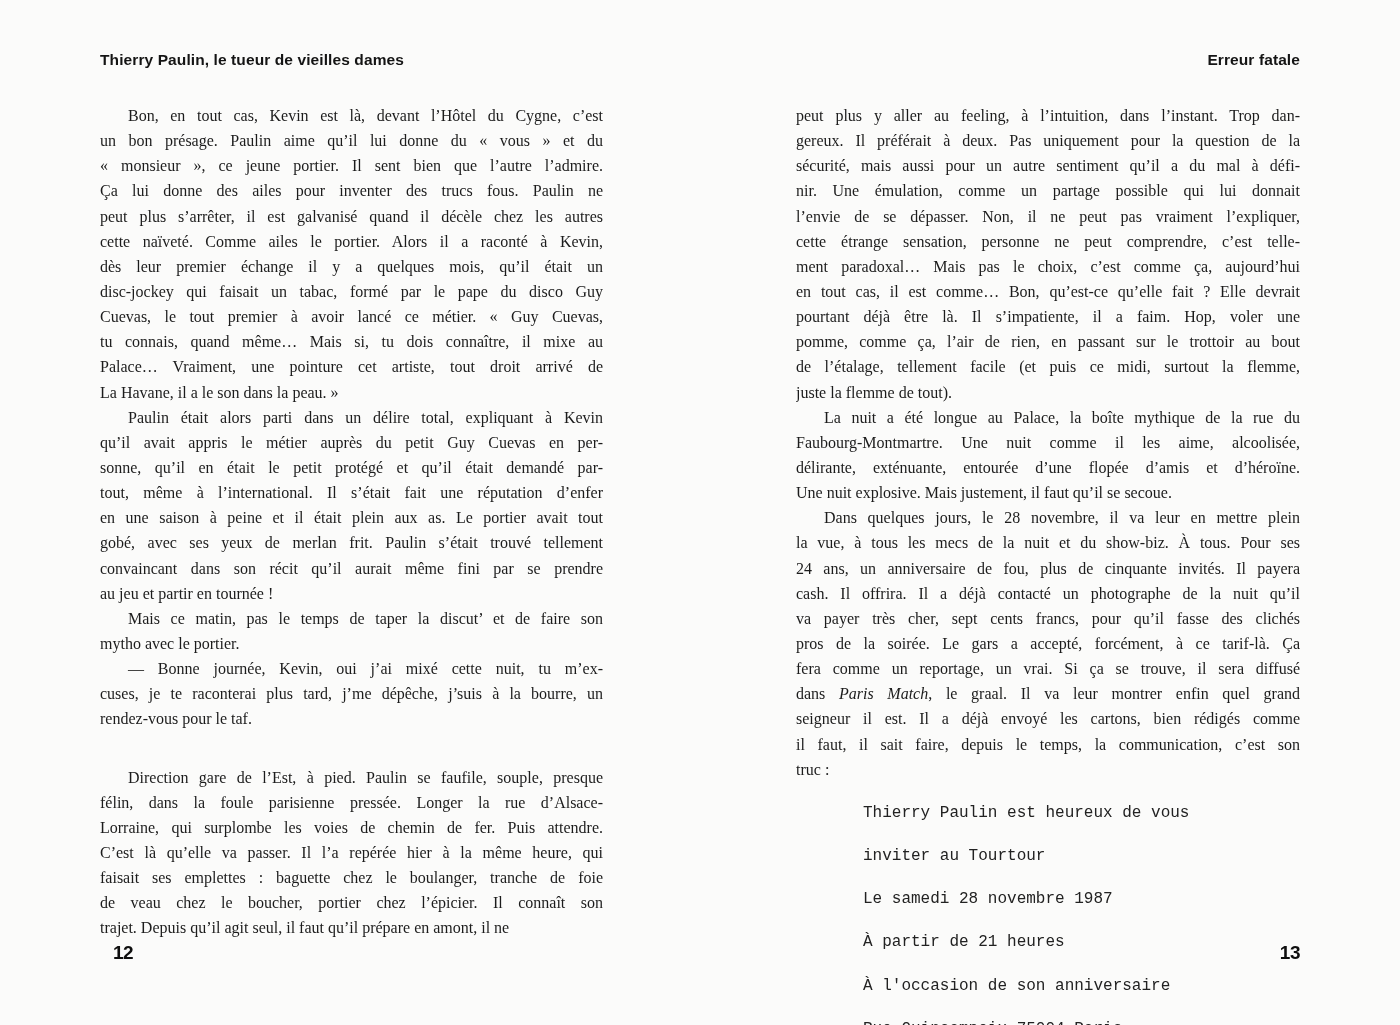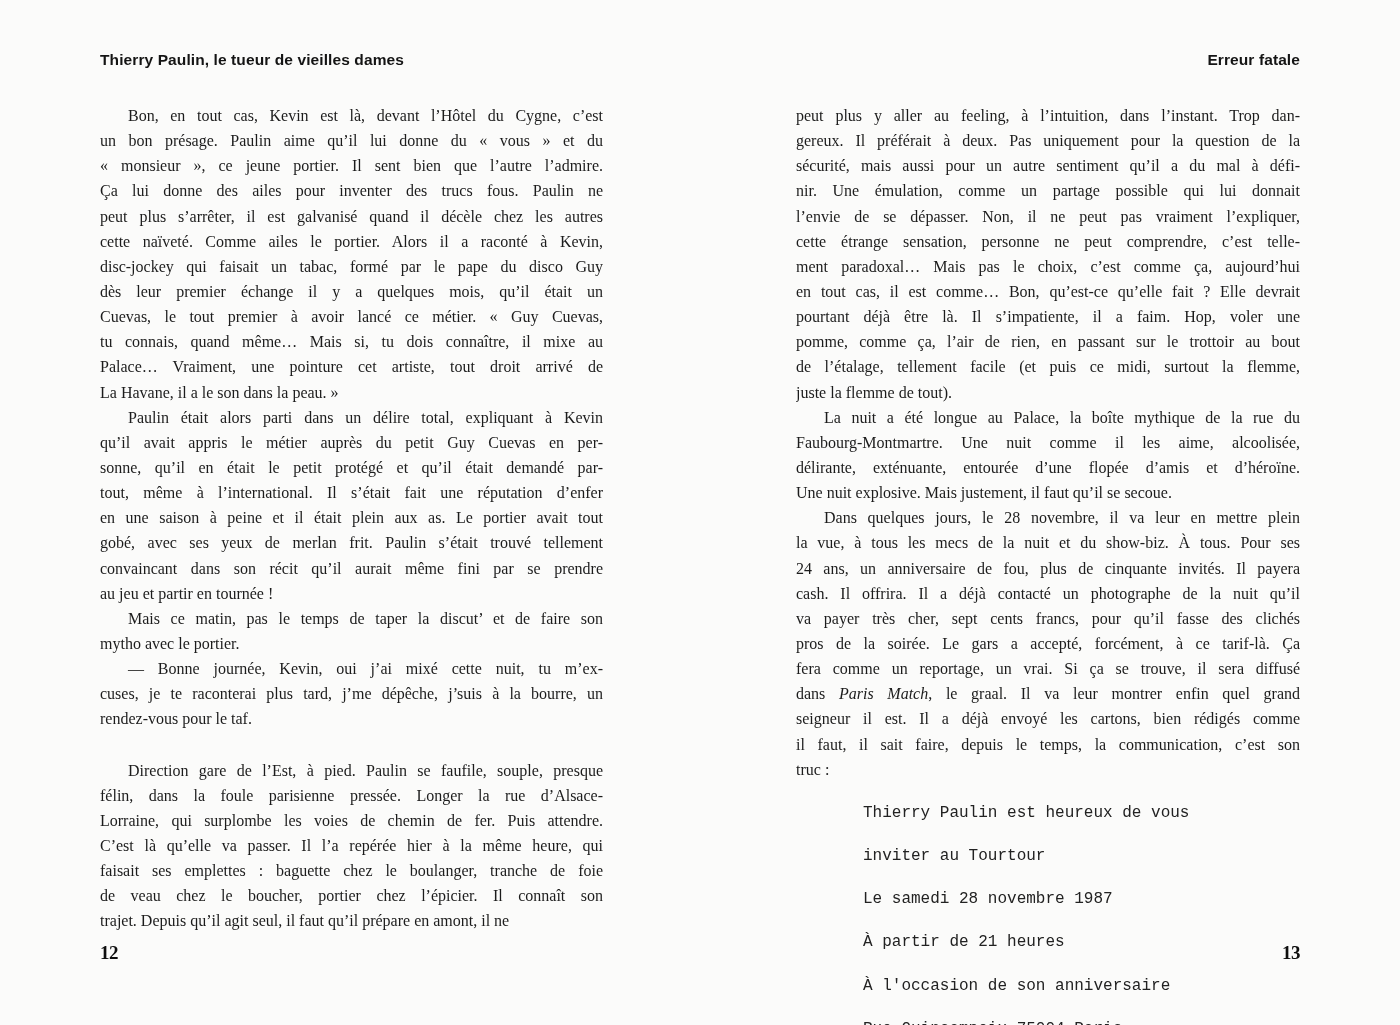--- a/index.html
+++ b/index.html
@@ -37,21 +37,21 @@
   }
   .header-right { text-align: right; }
 
   .column {
     position: absolute;
     top: 103px;
     left: 0;
     right: 0;
   }
   .para { margin: 0; }
-  .para.gap { margin-top: 26px; }
+  .para.gap { margin-top: 33px; }
 
   .line {
     font-size: 16px;
     line-height: 25.15px;
     height: 25.15px;
     text-align: justify;
     text-align-last: justify;
     overflow: hidden;
     white-space: normal;
   }
@@ -68,45 +68,46 @@
     font-size: 16px;
     line-height: 23.2px;
     color: #222;
     white-space: pre;
     margin-top: 20px;
   }
 
   .page-number {
     position: absolute;
     top: 941px;
-    font-family: Liberation Serif, serif;
+    font-family: Liberation Sans, sans-serif;
     font-weight: 700;
     font-size: 19px;
     letter-spacing: -0.5px;
     color: #0e0e0e;
     line-height: 24px;
+    margin-left: 13px;
   }
   .number-left  { left: 0; }
   .number-right { right: 0; text-align: left; }
 </style>
 </head>
 <body>
 
 <div class="page page-left">
   <div class="running-header header-left">Thierry Paulin, le tueur de vieilles dames</div>
   <div class="column" id="col-left">
       <div class="para">
         <div class="line ind">Bon, en tout cas, Kevin est là, devant l’Hôtel du Cygne, c’est</div>
         <div class="line">un bon présage. Paulin aime qu’il lui donne du « vous » et du</div>
         <div class="line">« monsieur », ce jeune portier. Il sent bien que l’autre l’admire.</div>
         <div class="line">Ça lui donne des ailes pour inventer des trucs fous. Paulin ne</div>
         <div class="line">peut plus s’arrêter, il est galvanisé quand il décèle chez les autres</div>
         <div class="line">cette naïveté. Comme ailes le portier. Alors il a raconté à Kevin,</div>
+        <div class="line">dès leur premier échange il y a quelques mois, qu’il était un</div>
         <div class="line">disc-jockey qui faisait un tabac, formé par le pape du disco Guy</div>
-        <div class="line">dès leur premier échange il y a quelques mois, qu’il était un</div>
         <div class="line">Cuevas, le tout premier à avoir lancé ce métier. « Guy Cuevas,</div>
         <div class="line">tu connais, quand même… Mais si, tu dois connaître, il mixe au</div>
         <div class="line">Palace… Vraiment, une pointure cet artiste, tout droit arrivé de</div>
         <div class="line last">La Havane, il a le son dans la peau. »</div>
       </div>
       <div class="para">
         <div class="line ind">Paulin était alors parti dans un délire total, expliquant à Kevin</div>
         <div class="line">qu’il avait appris le métier auprès du petit Guy Cuevas en per-</div>
         <div class="line">sonne, qu’il en était le petit protégé et qu’il était demandé par-</div>
         <div class="line">tout, même à l’international. Il s’était fait une réputation d’enfer</div>

